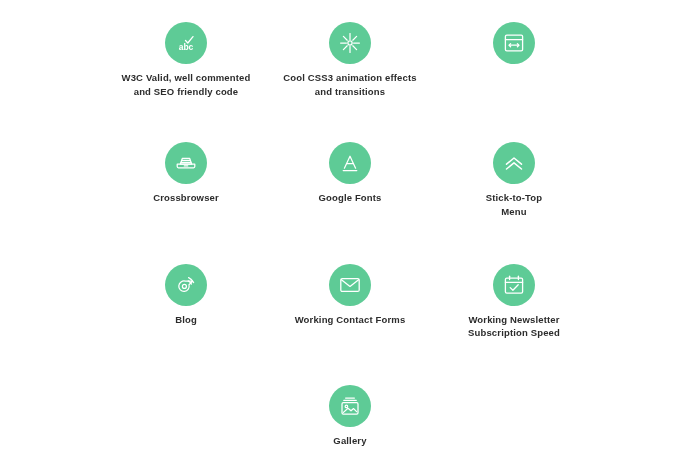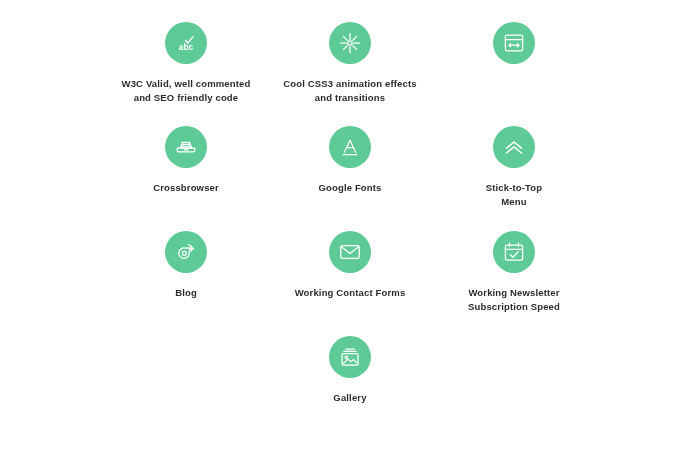--- a/index.html
+++ b/index.html
@@ -13,20 +13,21 @@
     overflow: hidden;
   }
 
   #features-section {
     width: 700px;
     height: 473px;
     background: #ffffff;
     padding: 22px 104px 0 104px;
     display: flex;
     flex-direction: column;
+    gap: 33px;
   }
 
   .feature-row {
     display: flex;
     flex-direction: row;
     width: 100%;
   }
 
   .feature-row.row-0 { height: 104px; }
   .feature-row.row-1 { height: 105px; }
@@ -52,21 +53,21 @@
     flex: 0 0 auto;
   }
 
   .feature-icon-circle svg {
     display: block;
     width: 24px;
     height: 24px;
   }
 
   .feature-label {
-    margin-top: 13px;
+    margin-top: 7px;
     font-size: 9.5px;
     font-weight: bold;
     line-height: 1.45;
     color: #2c2c2c;
     letter-spacing: 0.15px;
     white-space: pre-line;
     max-width: 160px;
   }
 
   

